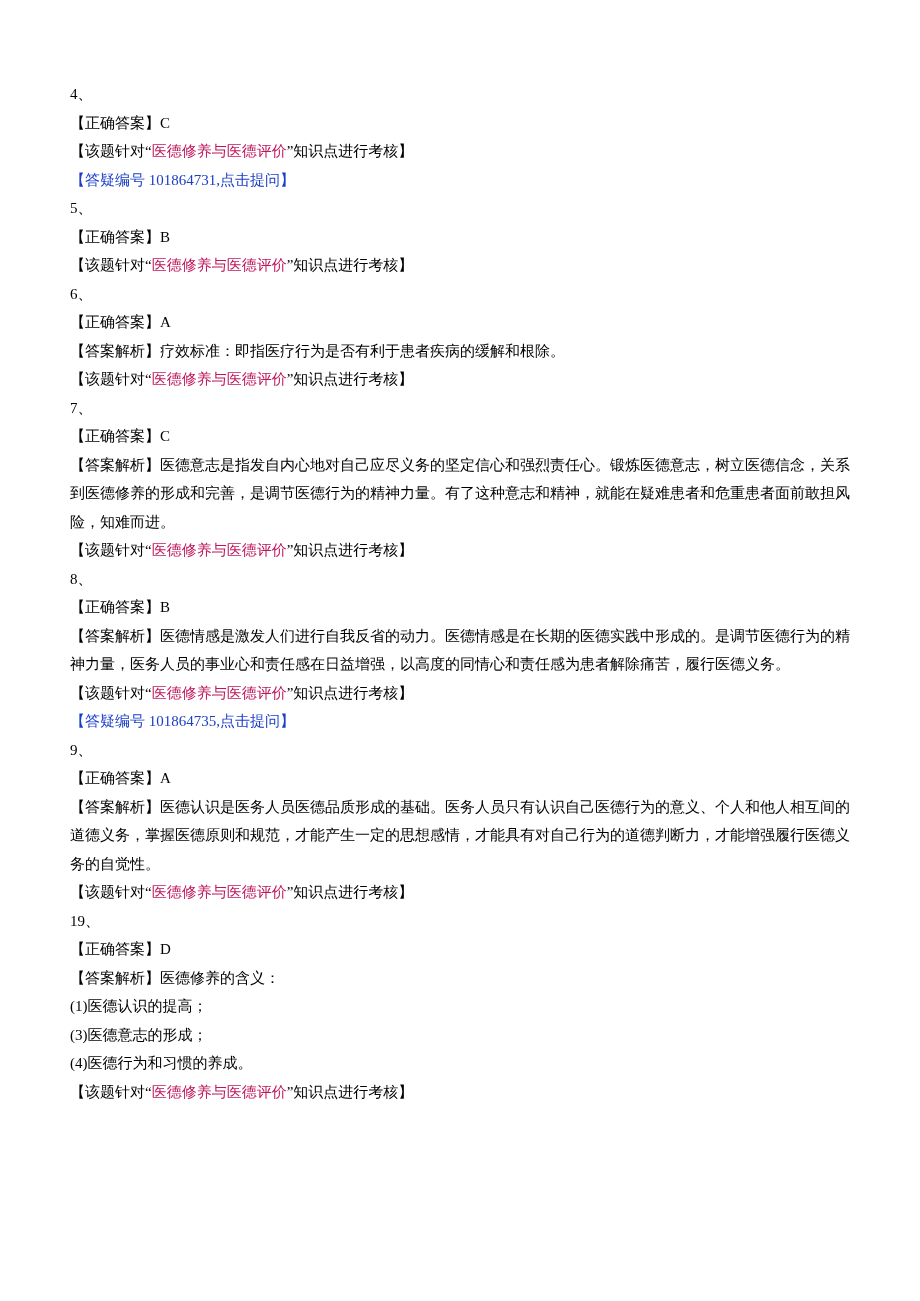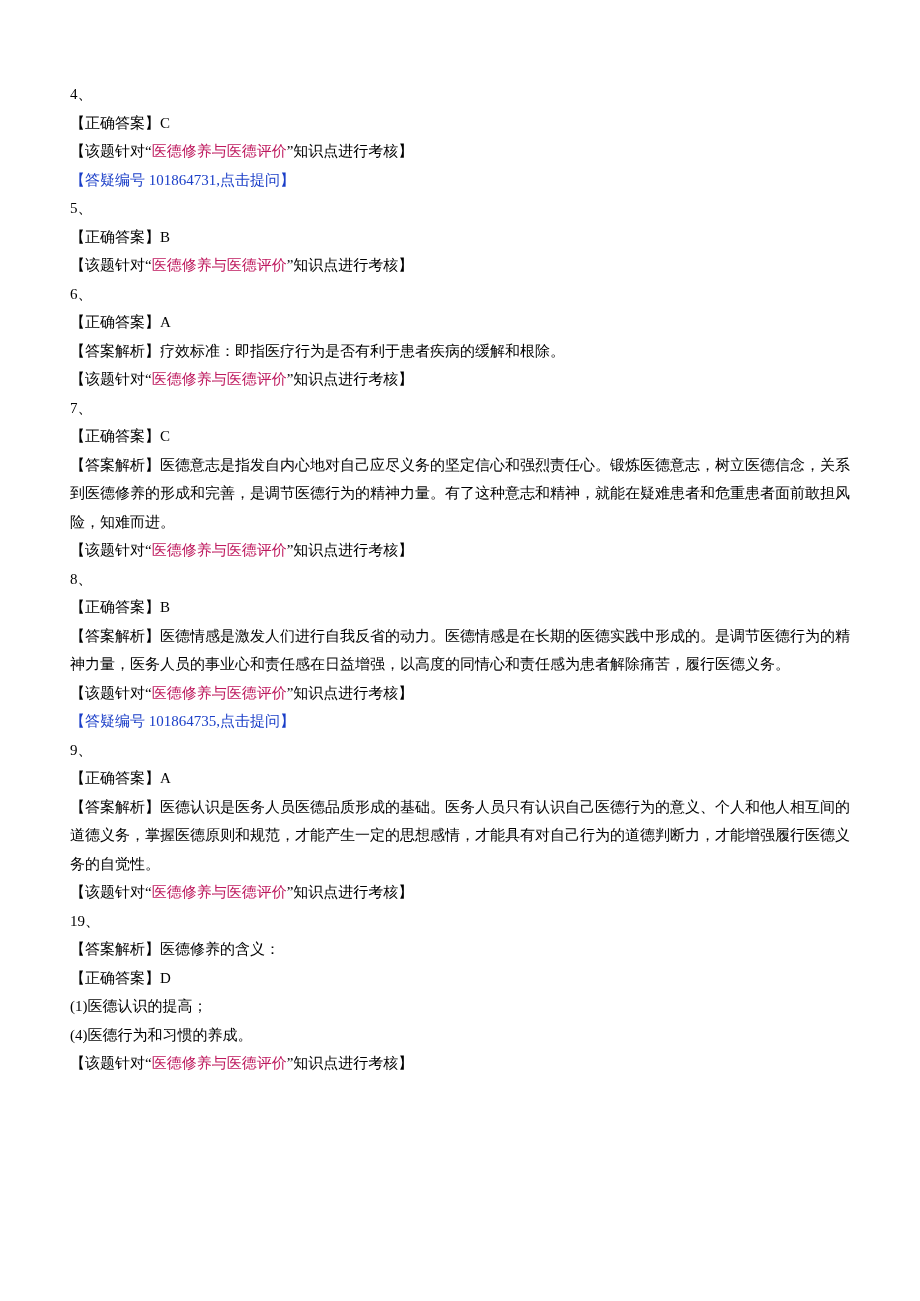--- a/index.html
+++ b/index.html
@@ -50,18 +50,19 @@
     <span class="line">8、</span>
     <span class="line"><span>【正确答案】</span><span>B</span></span>
     <span class="line"><span>【答案解析】</span><span>医德情感是激发人们进行自我反省的动力。医德情感是在长期的医德实践中形成的。是调节医德行为的精神力量，医务人员的事业心和责任感在日益增强，以高度的同情心和责任感为患者解除痛苦，履行医德义务。</span></span>
     <span class="line"><span>【该题针对“</span><span class="green">医德修养与医德评价</span><span>”知识点进行考核】</span></span>
     <span class="line blue link"><span>【答疑编号 </span><span>101864735</span><span>,</span><span>点击提问</span><span>】</span></span>
     <span class="line">9、</span>
     <span class="line"><span>【正确答案】</span><span>A</span></span>
     <span class="line"><span>【答案解析】</span><span>医德认识是医务人员医德品质形成的基础。医务人员只有认识自己医德行为的意义、个人和他人相互间的道德义务，掌握医德原则和规范，才能产生一定的思想感情，才能具有对自己行为的道德判断力，才能增强履行医德义务的自觉性。</span></span>
     <span class="line"><span>【该题针对“</span><span class="green">医德修养与医德评价</span><span>”知识点进行考核】</span></span>
     <span class="line">19、</span>
+    <span class="line"><span>【正确答案】</span><span>D</span></span>
     <span class="line"><span>【答案解析】</span><span>医德修养的含义：</span></span>
-    <span class="line"><span>【正确答案】</span><span>D</span></span>
     <span class="line">(1)医德认识的提高；</span>
+    <span class="line">(3)医德意志的形成；</span>
     <span class="line">(4)医德行为和习惯的养成。</span>
     <span class="line"><span>【该题针对“</span><span class="green">医德修养与医德评价</span><span>”知识点进行考核】</span></span>
   </div>
 
 </body></html>

